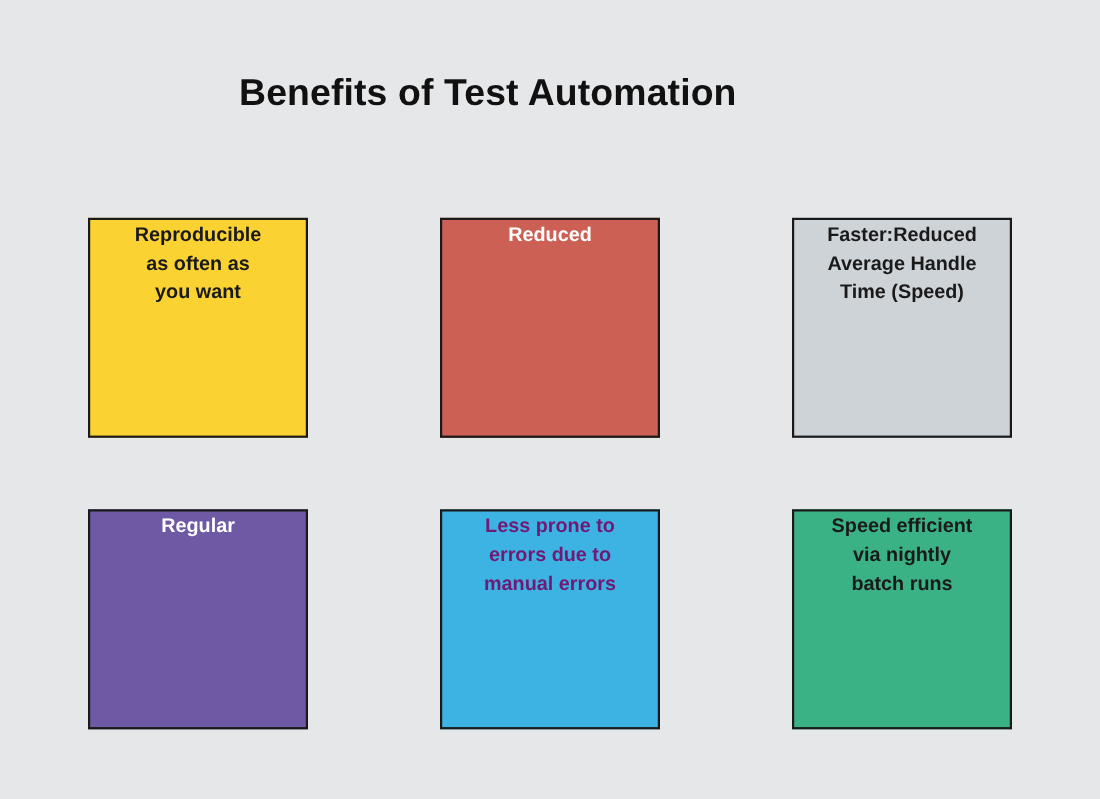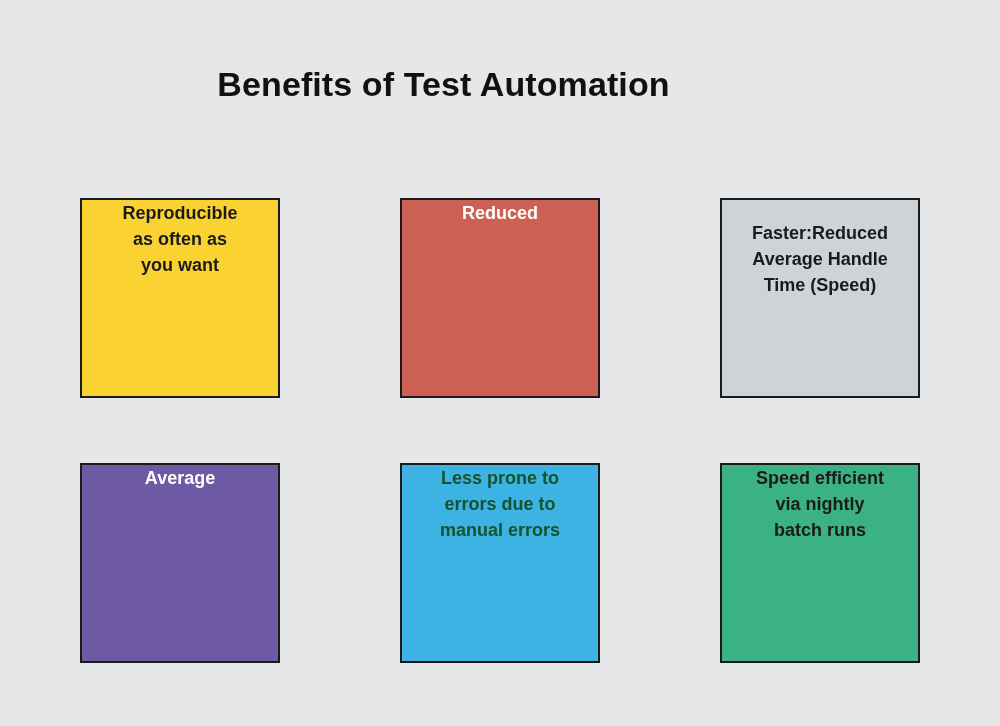--- a/index.html
+++ b/index.html
@@ -71,31 +71,31 @@
       <div class="card-label" style="color: rgb(26, 26, 26);">Reproducible
 as often as
 you want</div>
     </div>
 
     <div class="card" style="background: rgb(204, 96, 84); border-color: rgb(26, 26, 26);">
       <div class="card-label" style="color: rgb(255, 255, 255);">Reduced</div>
     </div>
 
     <div class="card" style="background: rgb(206, 211, 216); border-color: rgb(26, 26, 26);">
-      <div class="card-label" style="color: rgb(26, 26, 26); margin-top: 20px;">Faster:Reduced
+      <div class="card-label" style="color: rgb(26, 26, 26);">Faster:Reduced
 Average Handle
 Time (Speed)</div>
     </div>
 
     <div class="card" style="background: rgb(109, 89, 164); border-color: rgb(26, 26, 26);">
-      <div class="card-label" style="color: rgb(255, 255, 255);">Average</div>
+      <div class="card-label" style="color: rgb(255, 255, 255);">Regular</div>
     </div>
 
     <div class="card" style="background: rgb(61, 179, 227); border-color: rgb(26, 26, 26);">
-      <div class="card-label" style="color: #14532d;">Less prone to
+      <div class="card-label" style="color: #701a75;">Less prone to
 errors due to
 manual errors</div>
     </div>
 
     <div class="card" style="background: rgb(59, 178, 133); border-color: rgb(26, 26, 26);">
       <div class="card-label" style="color: rgb(26, 26, 26);">Speed efficient
 via nightly
 batch runs</div>
     </div>
 

